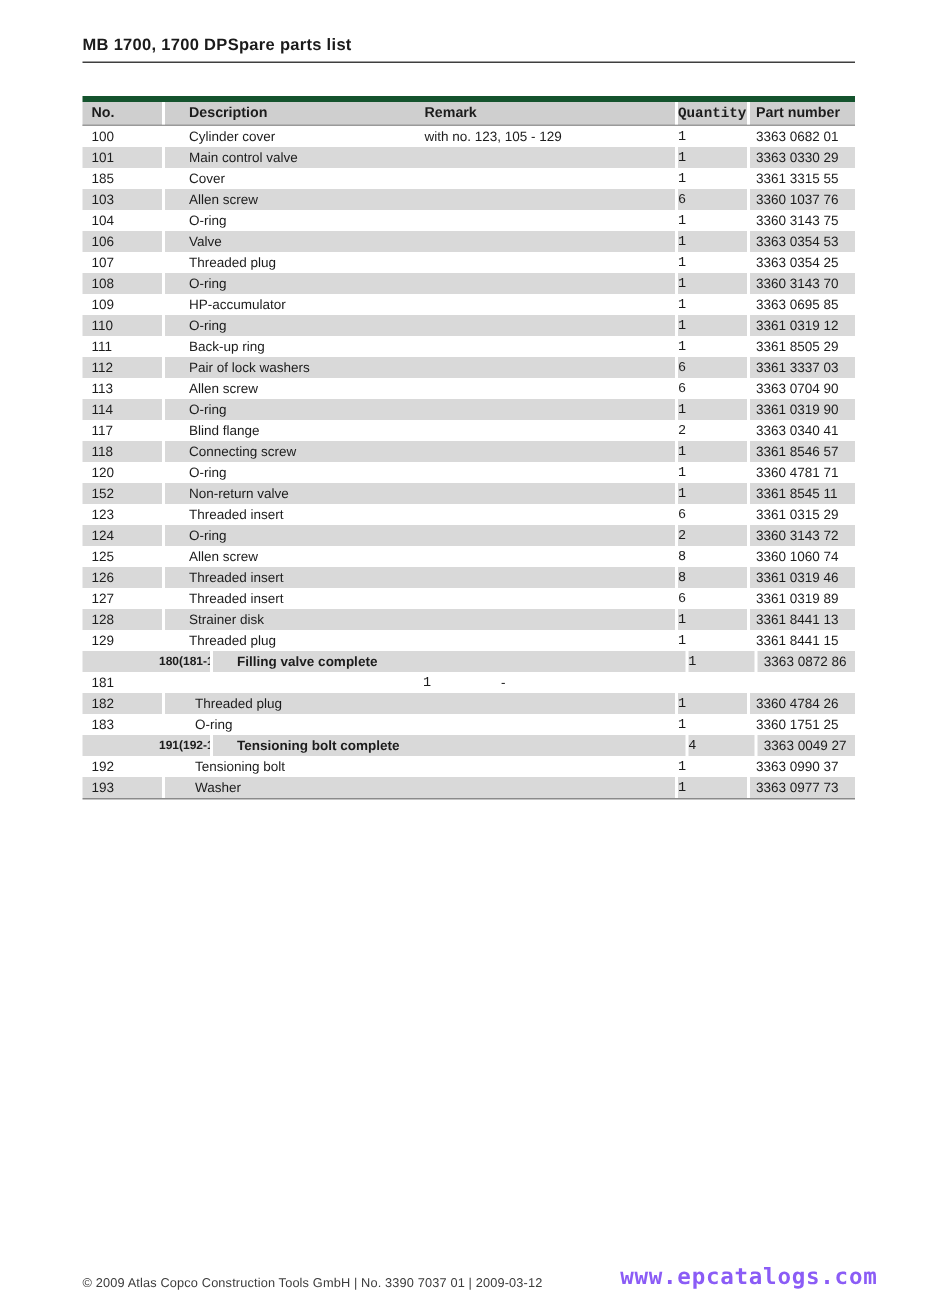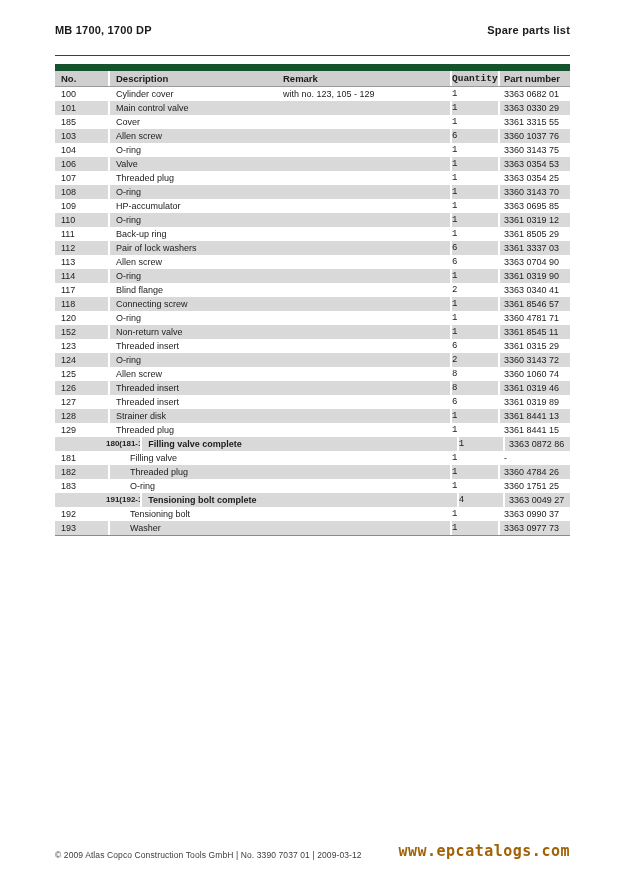--- a/index.html
+++ b/index.html
@@ -6,58 +6,58 @@
   body {
     width:632px; height:876px; background:#ffffff;
     font-family:"Liberation Sans", sans-serif;
     -webkit-font-smoothing:antialiased;
   }
   .sheet { position:relative; width:632px; height:876px; background:#ffffff; overflow:hidden; }
 
   
   .page-header {
     position:absolute; left:55px; top:24px; width:515px;
-    display:flex; justify-content:space-between; align-items:flex-end;
-    border-bottom:1.5px solid #3f3f3f; padding-bottom:19px;
+    display:flex; align-items:flex-end;
+    border-bottom:1.5px solid #3f3f3f; padding-bottom:5px;
   }
   .ph-title { font-size:11px; font-weight:bold; color:#1a1a1a; letter-spacing:0.2px; }
 
   
   .parts-table {
     position:absolute; left:55px; top:64px; width:515px;
     color:#1c1c1c; font-size:9px;
-    border-top:7px solid #14532d; border-bottom:1px solid #8a8a8a;
+    border-top:4px solid #14532d; border-bottom:1px solid #8a8a8a;
   }
   .thead {
     display:flex; height:16px; line-height:16px;
     background:#cfcfcf; font-weight:bold; font-size:9.5px;
     border-bottom:1px solid #9a9a9a; box-sizing:border-box;
   }
   .tbody .trow { display:flex; height:14px; line-height:14px; }
   .tbody .trow:nth-child(even) { background:#d9d9d9; }
   .cell { box-sizing:border-box; overflow:hidden; white-space:nowrap; }
   .cell-no     { width:53px;  padding-left:6px; }
-  .cell-desc   { width:170px; padding-left:6px; border-left:2px solid #ffffff; }
+  .cell-desc   { width:170px; padding-left:16px; border-left:2px solid #ffffff; }
   .cell-remark { width:172px; padding-left:5px; }
   .cell-qty    { width:48px;  text-align:left; padding-right:26px; border-left:2px solid #ffffff;font-family:Liberation Mono, monospace; }
   .cell-part   { width:72px;  padding-left:4px; border-left:2px solid #ffffff; }
   .thead .cell-qty { padding-right:4px; }
   .trow.group .cell-no   { font-weight:bold; font-size:8px; padding-left:16px;margin-left:35px; }
   .trow.group .cell-desc { font-weight:bold; }
   .trow.sub   .cell-desc { padding-left:20px; }
 
   
   .footer-copy {
     position:absolute; left:55px; top:850px;
     font-size:8.5px; color:#3c3c3c; letter-spacing:0.1px;
   }
   .footer-site {
-    position:absolute; right:62px; top:842px;
+    position:absolute; right:47px; top:842px;
     font-family:"DejaVu Sans Mono", monospace; font-weight:bold;
-    font-size:15px; color:#a16207; letter-spacing:0.5px;
+    font-size:15px; color:#8b5cf6; letter-spacing:0.5px;
   }
 </style>
 </head>
 <body>
 
 <div class="sheet">
 
   <div class="page-header">
     <span class="ph-title">MB 1700, 1700 DP</span>
     <span class="ph-title">Spare parts list</span>
@@ -249,21 +249,20 @@
         </div>
         <div class="trow group">
           <div class="cell cell-no">180(181-183)</div>
           <div class="cell cell-desc">Filling valve complete</div>
           <div class="cell cell-remark"></div>
           <div class="cell cell-qty">1</div>
           <div class="cell cell-part">3363 0872 86</div>
         </div>
         <div class="trow sub">
           <div class="cell cell-no">181</div>
-          <div class="cell cell-desc">Filling valve</div>
           <div class="cell cell-remark"></div>
           <div class="cell cell-qty">1</div>
           <div class="cell cell-part">-</div>
         </div>
         <div class="trow sub">
           <div class="cell cell-no">182</div>
           <div class="cell cell-desc">Threaded plug</div>
           <div class="cell cell-remark"></div>
           <div class="cell cell-qty">1</div>
           <div class="cell cell-part">3360 4784 26</div>

